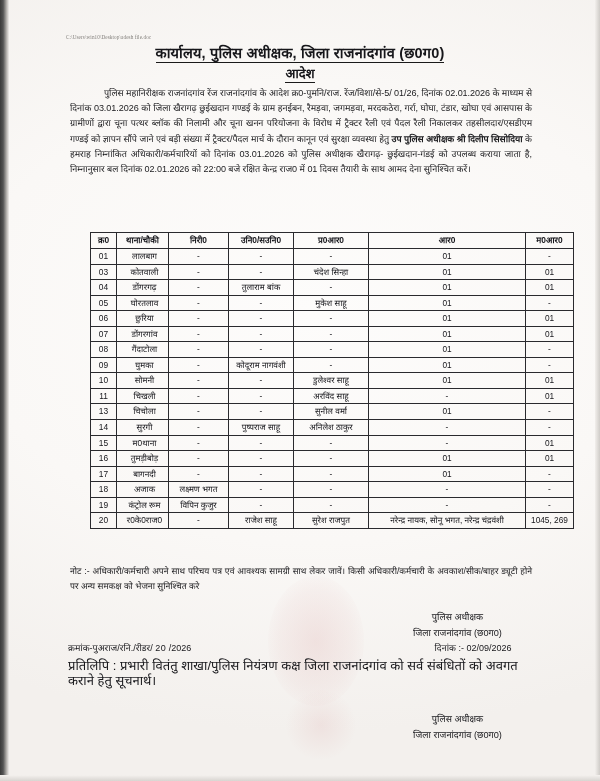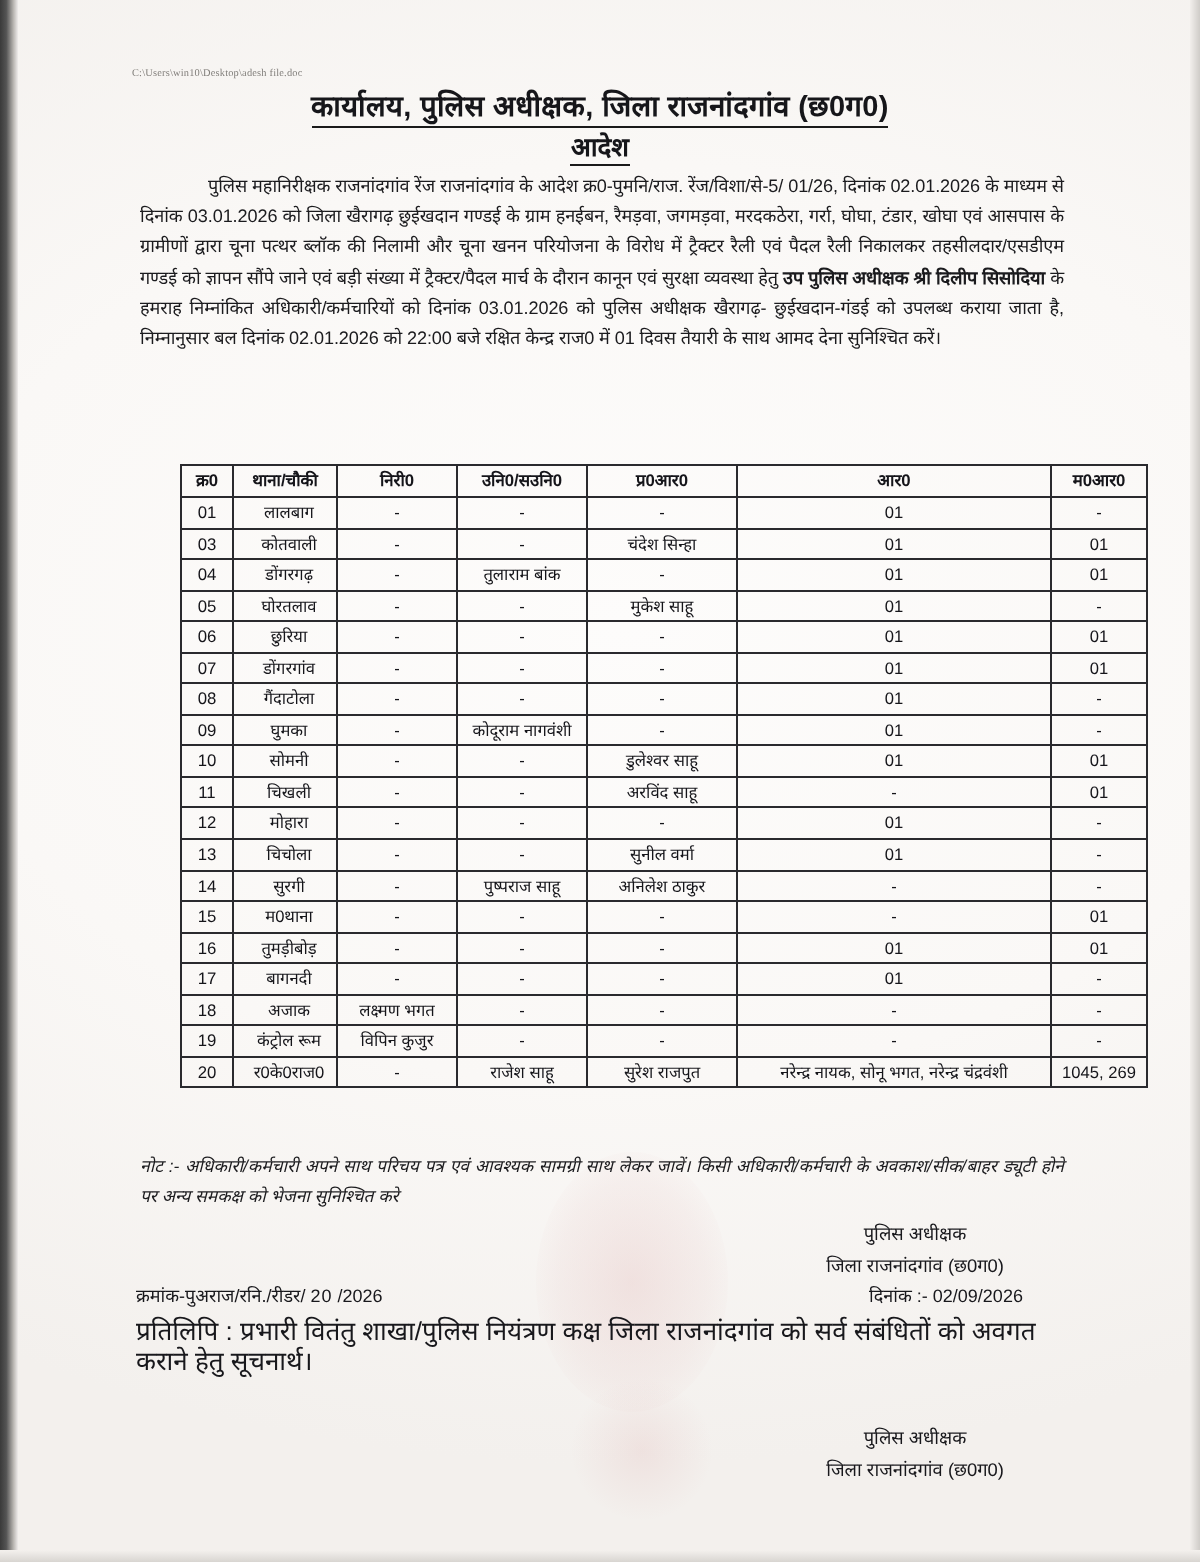--- a/index.html
+++ b/index.html
@@ -155,27 +155,26 @@
   .col-sno    { width: 26px; }
   .col-thana  { width: 52px; }
   .col-niri   { width: 60px; }
   .col-uni    { width: 65px; }
   .col-pra    { width: 75px; }
   .col-aar    { width: 157px; }
   .col-maar   { width: 48px; }
 
   #note {
     position: absolute;
-    left: 70px; top: 576px;
+    left: 70px; top: 564px;
     width: 462px;
     font-size: 8.7px;
     line-height: 14.6px;
     color: #1b1b1e;
     text-align: justify;
-    font-style: italic;
   }
 
   .sig-block-1 {
     position: absolute;
     left: 380px; top: 610px;
     width: 155px;
     text-align: center;
     font-size: 9.2px;
     line-height: 15.5px;
     color: #18181c;
@@ -346,29 +345,20 @@
           <tr>
             <td class="sno">11</td>
             <td class="thana">चिखली</td>
             <td>-</td>
             <td>-</td>
             <td>अरविंद साहू</td>
             <td>-</td>
             <td>01</td>
           </tr>
           <tr>
-            <td class="sno">12</td>
-            <td class="thana">मोहारा</td>
-            <td>-</td>
-            <td>-</td>
-            <td>-</td>
-            <td>01</td>
-            <td>-</td>
-          </tr>
-          <tr>
             <td class="sno">13</td>
             <td class="thana">चिचोला</td>
             <td>-</td>
             <td>-</td>
             <td>सुनील वर्मा</td>
             <td>01</td>
             <td>-</td>
           </tr>
           <tr>
             <td class="sno">14</td>

